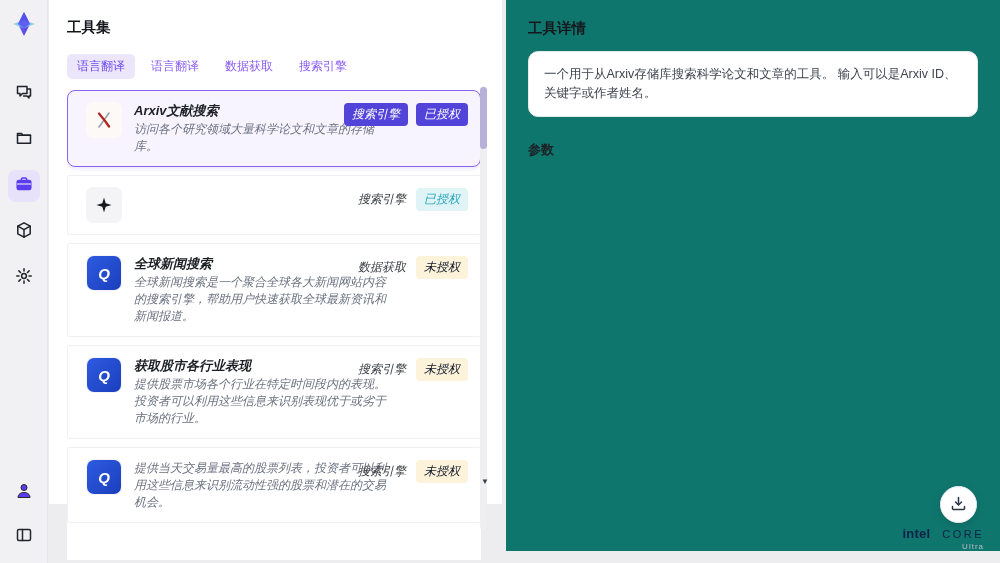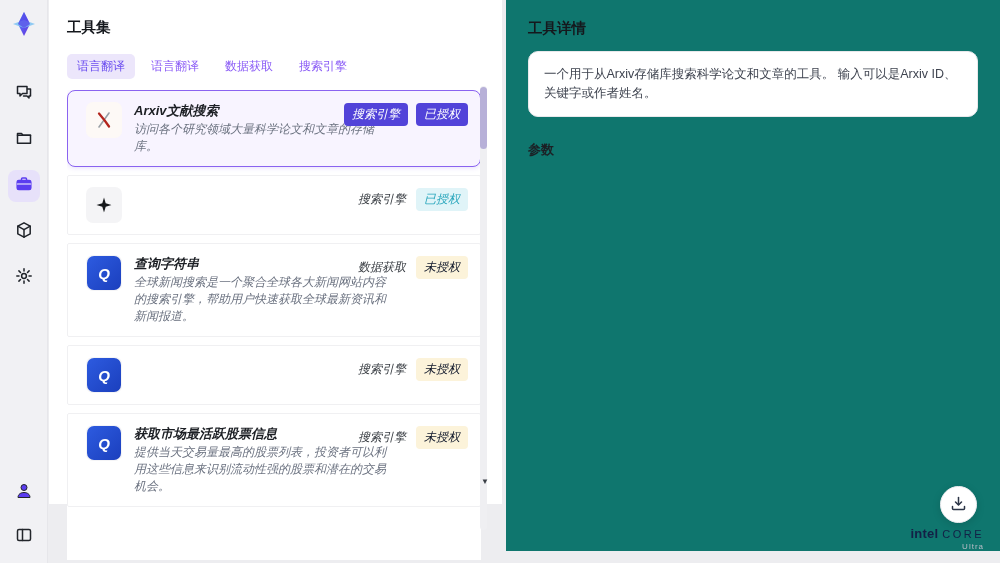--- a/index.html
+++ b/index.html
@@ -100,21 +100,21 @@
   .param-required { font-size:11.5px; color:#e0426e; }
   .param-desc { font-size:12px; color:#4a505a; margin-top:9px; line-height:17px; }
 
   
   .fab {
     position:absolute; right:23px; bottom:40px; width:37px; height:37px; border-radius:50%;
     background:#fff; border:1px solid #ececf0; box-shadow:0 2px 8px rgba(0,0,0,.13);
     display:flex; align-items:center; justify-content:center; cursor:pointer;
   }
   .brand { position:absolute; right:16px; bottom:12px; text-align:right; color:#132046; }
-  .brand-line { display:flex; align-items:baseline; gap:4px; justify-content:flex-end; }
+  .brand-line { display:flex; align-items:baseline; gap:12px; justify-content:flex-end; }
   .brand .intel { font-size:13px; font-weight:bold; letter-spacing:.2px; }
   .brand .core { font-size:11px; letter-spacing:2.5px; font-weight:400; }
   .brand-sub { font-size:8px; color:#b9bdc7; margin-top:1px; letter-spacing:1px; }
 </style>
 </head>
 <body>
 
 <div class="app">
 
   <aside class="rail">
@@ -216,43 +216,46 @@
           <div class="card-tags">
             <span class="cat-text">搜索引擎</span>
             <span class="badge cyan">已授权</span>
           </div>
         </div>
         <div class="card">
           <div class="tool-icon">
             <div class="blue-tile">Q</div>
           </div>
           <div class="card-main">
-            <div class="tool-name">查询字符串</div>
+            <div class="tool-name">全球新闻搜索</div>
             <div class="tool-desc">全球新闻搜索是一个聚合全球各大新闻网站内容的搜索引擎，帮助用户快速获取全球最新资讯和新闻报道。</div>
           </div>
           <div class="card-tags">
             <span class="cat-text">数据获取</span>
             <span class="badge yellow">未授权</span>
           </div>
         </div>
         <div class="card">
           <div class="tool-icon">
             <div class="blue-tile">Q</div>
           </div>
+          <div class="card-main">
+            <div class="tool-name">获取股市各行业表现</div>
+            <div class="tool-desc">提供股票市场各个行业在特定时间段内的表现。投资者可以利用这些信息来识别表现优于或劣于市场的行业。</div>
+          </div>
           <div class="card-tags">
             <span class="cat-text">搜索引擎</span>
             <span class="badge yellow">未授权</span>
           </div>
         </div>
         <div class="card">
           <div class="tool-icon">
             <div class="blue-tile">Q</div>
           </div>
           <div class="card-main">
-            <div class="tool-name">获取市场最活跃股票信息</div>
             <div class="tool-desc">提供当天交易量最高的股票列表，投资者可以利用这些信息来识别流动性强的股票和潜在的交易机会。</div>
           </div>
           <div class="card-tags">
             <span class="cat-text">搜索引擎</span>
             <span class="badge yellow">未授权</span>
           </div>
         </div>
       </div>
     <div class="scrollbar">
       <div class="scroll-thumb"></div>

